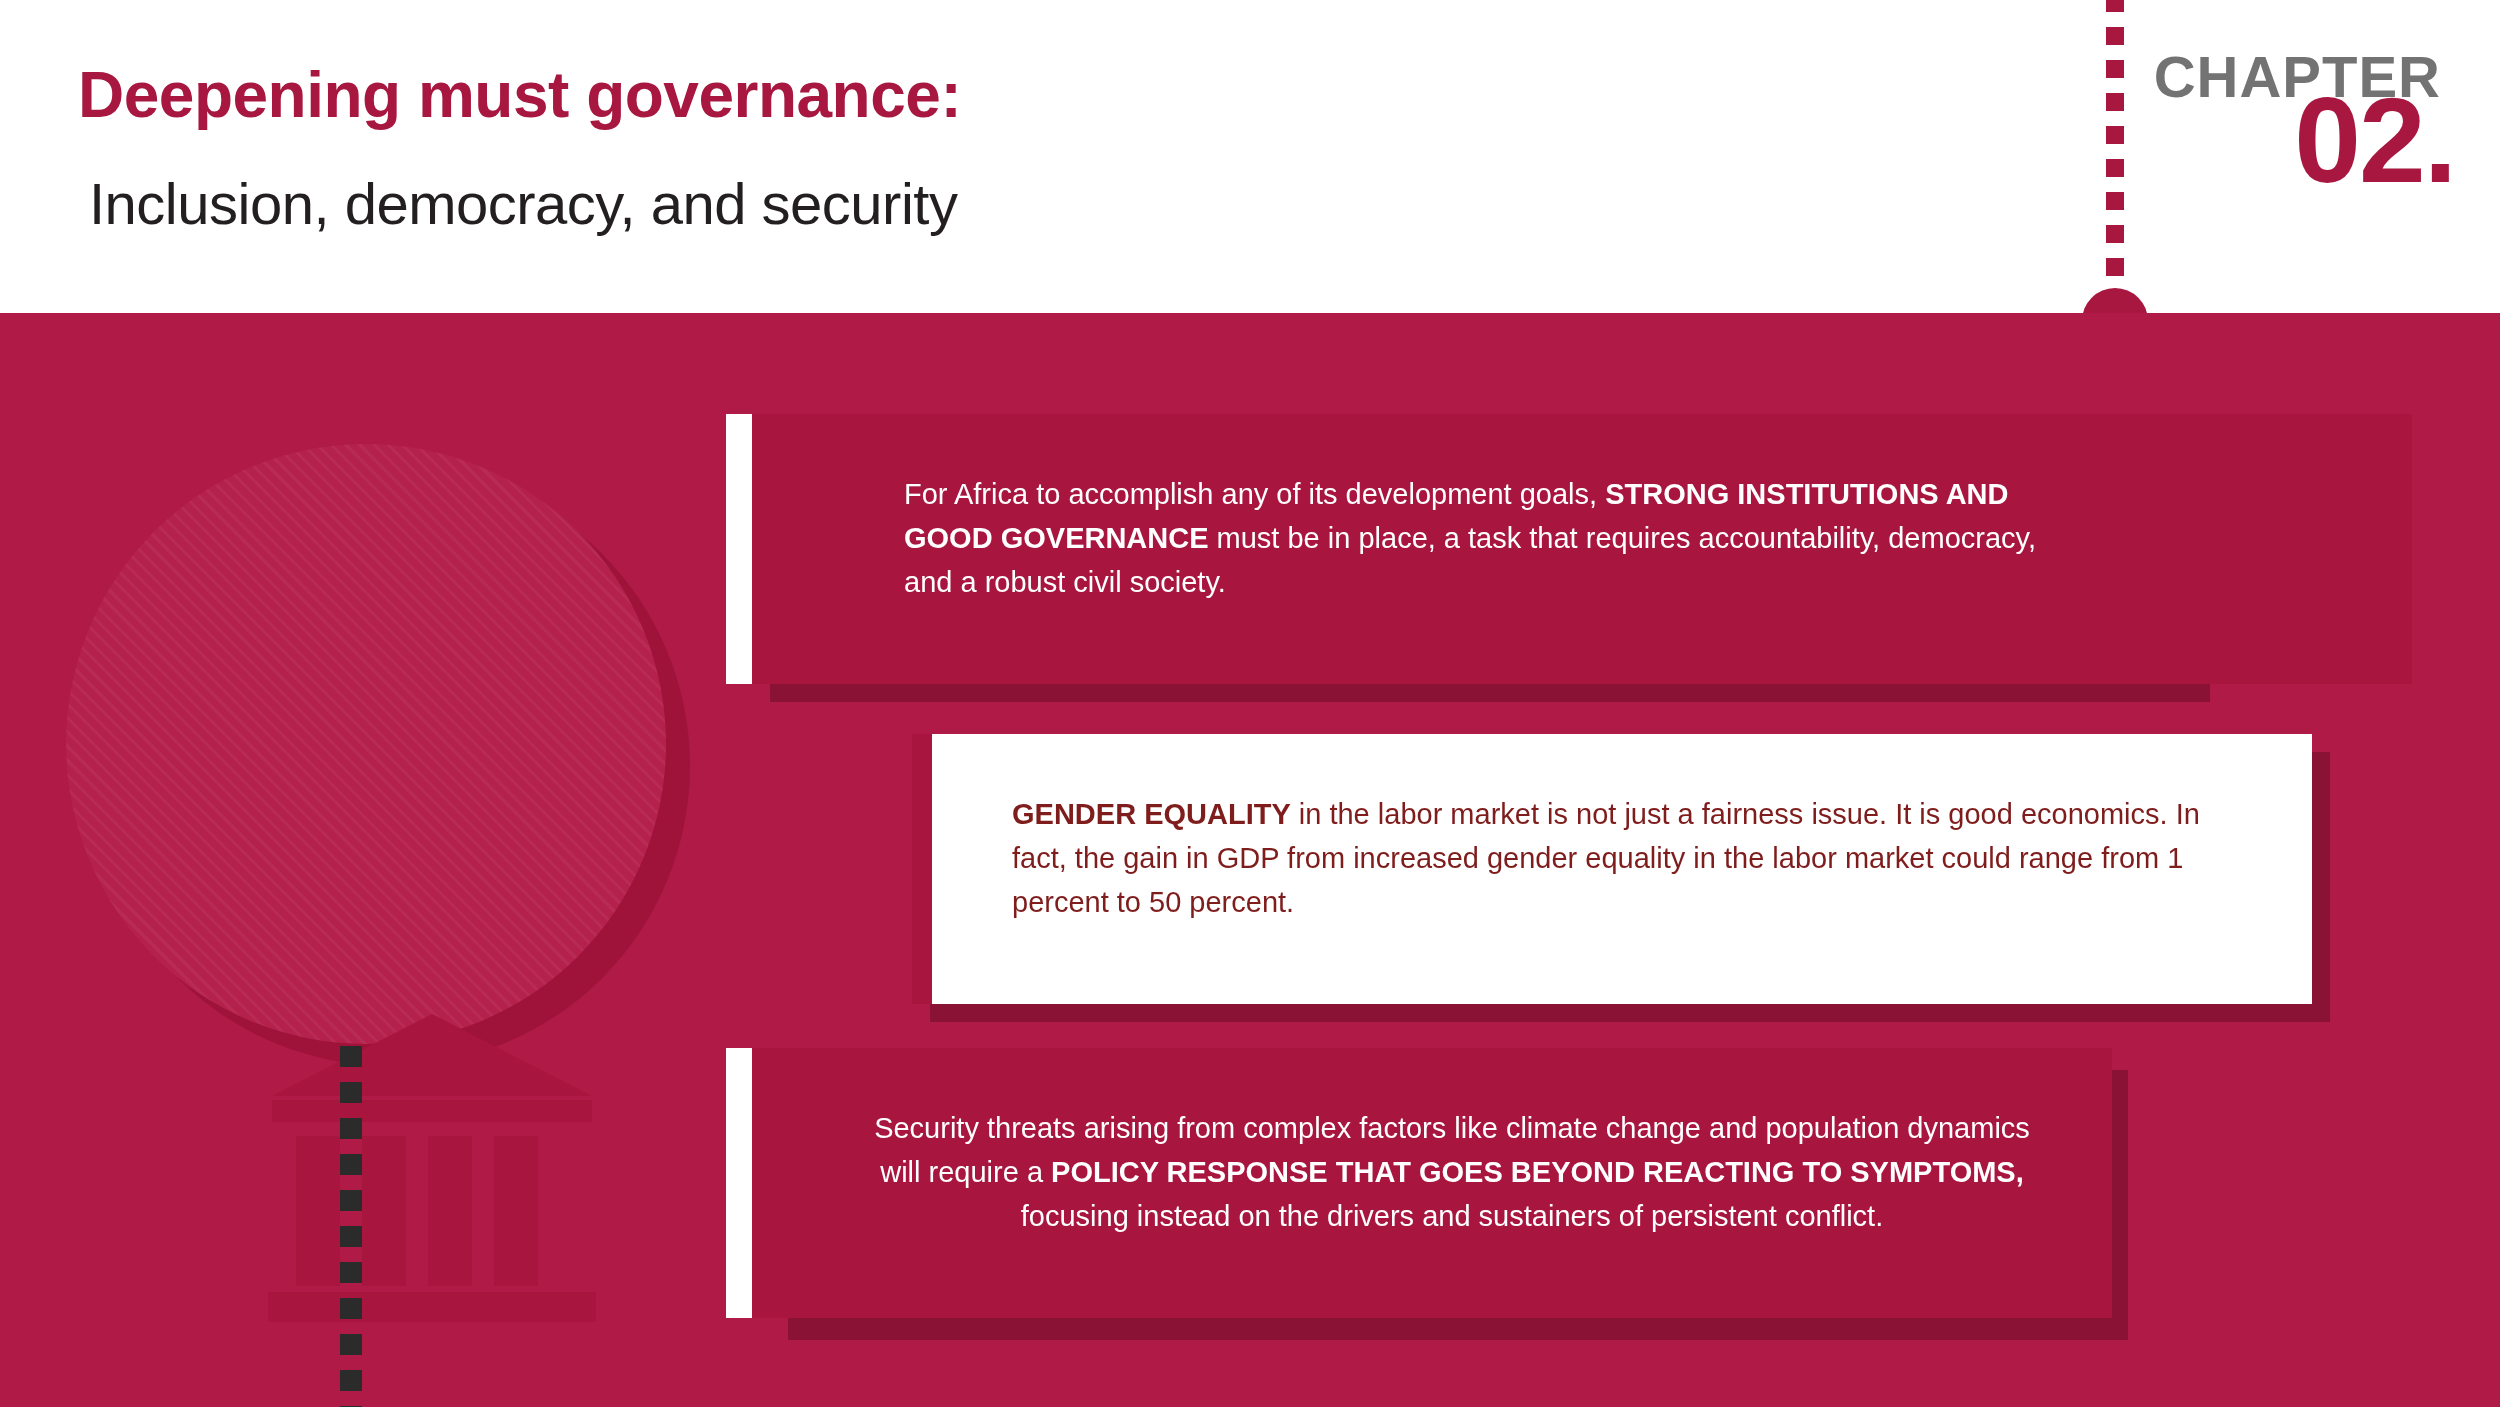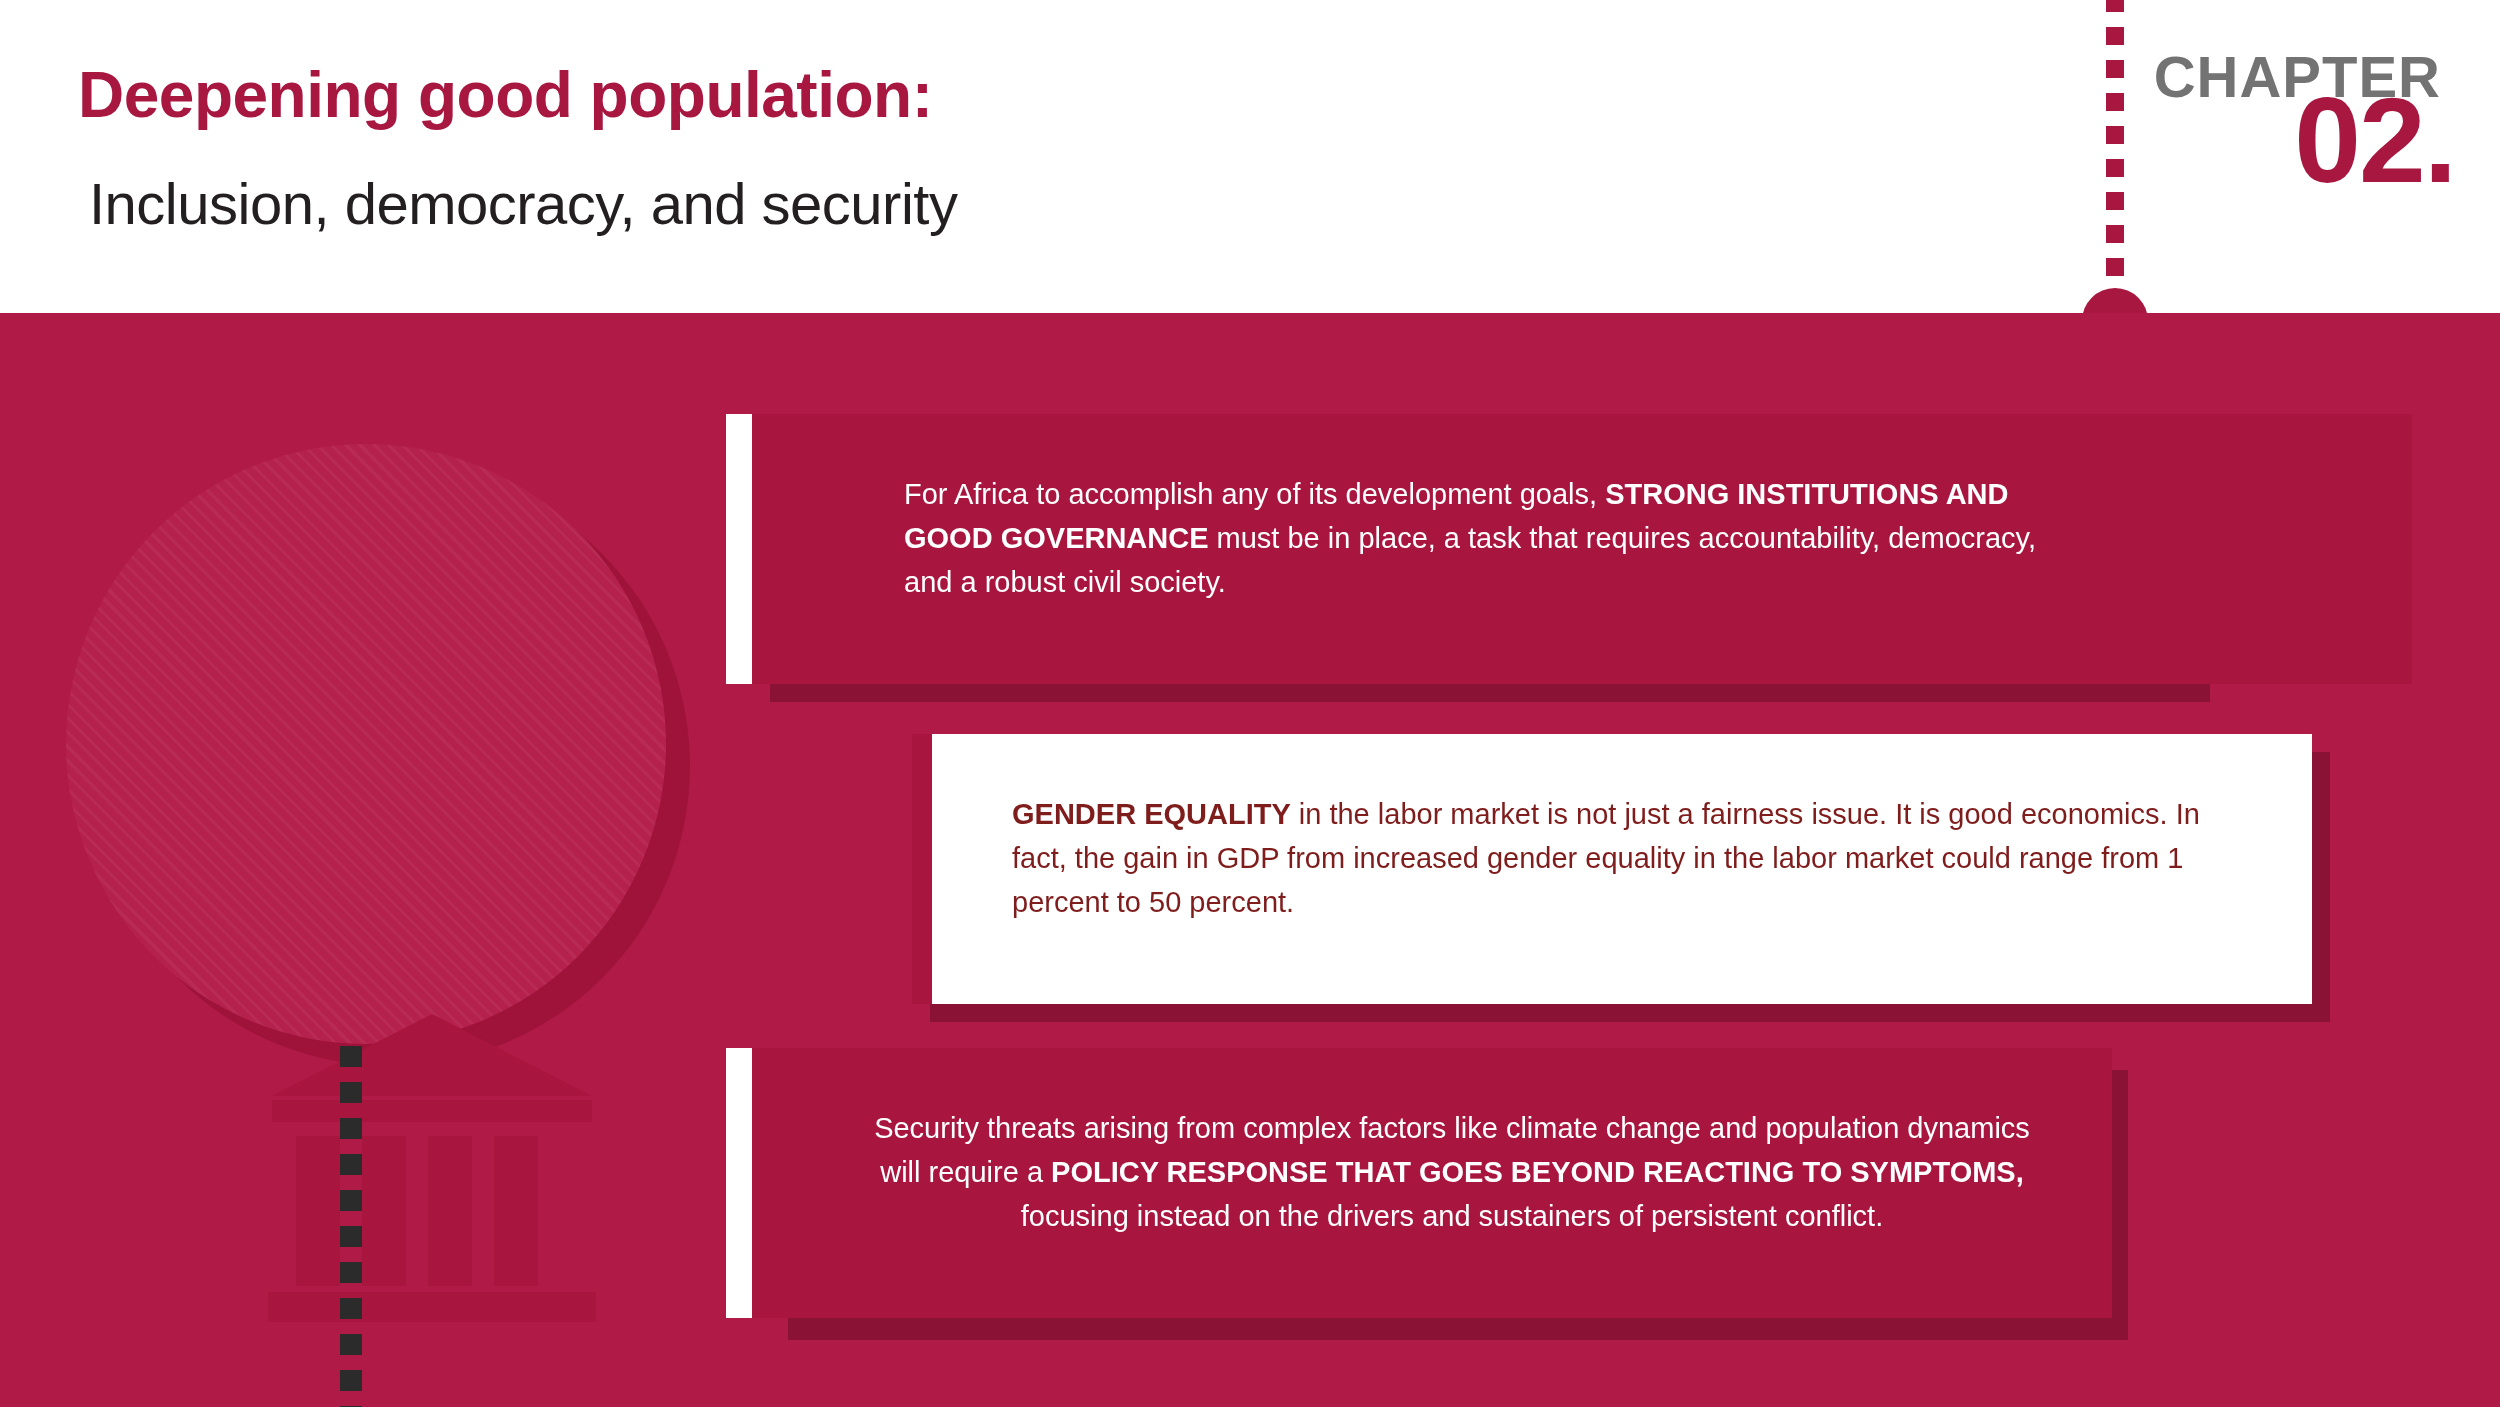--- a/index.html
+++ b/index.html
@@ -204,21 +204,21 @@
   }
   .card3 .card-bar { width: 26px; background: #ffffff; left: -26px; }
   .card3 .card-text { left: 100px; top: 58px; width: 1200px; color: #ffffff; }
 </style>
 </head>
 <body>
 
 <div class="page">
 
   <div class="header">
-    <div class="title-main">Deepening good population:</div>
+    <div class="title-main">Deepening must governance:</div>
     <div class="title-sub">Inclusion, democracy, and security</div>
 
     <div class="header-dots"></div>
     <div class="header-dot-ball"></div>
 
     <div class="chapter-label">CHAPTER</div>
     <div class="chapter-number">02.</div>
   </div>
 
   <div class="body-bg"></div>

